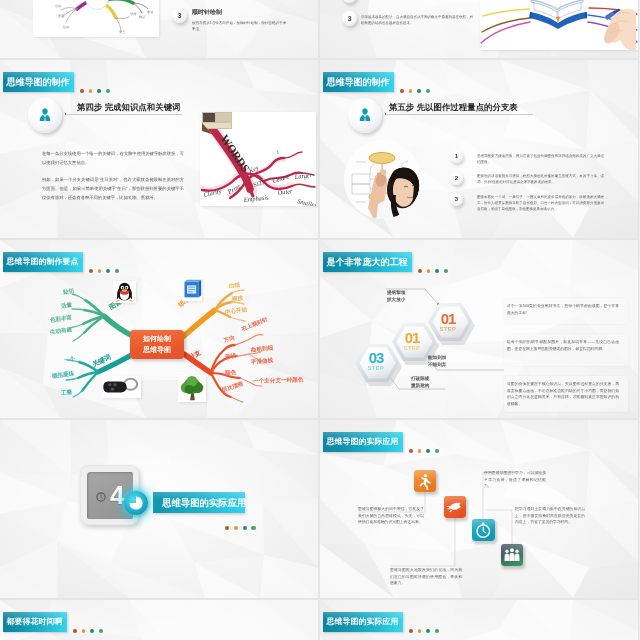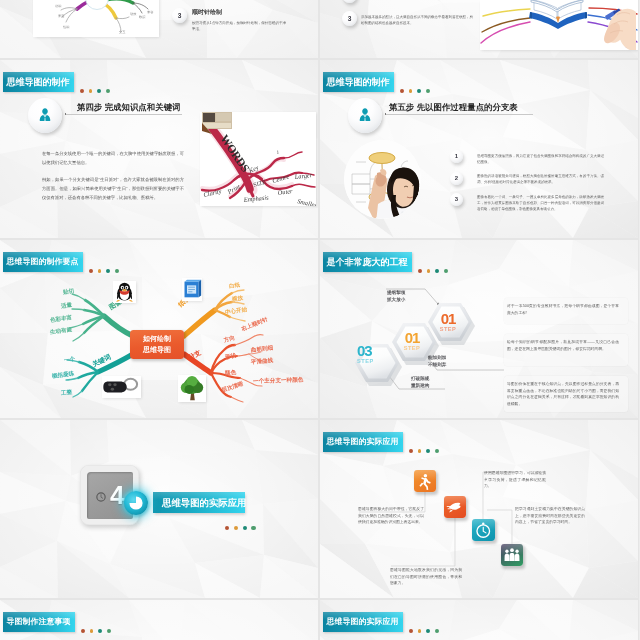--- a/index.html
+++ b/index.html
@@ -751,21 +751,21 @@
     </svg>
   </div>
   <div style="position:absolute;left:109px;top:72px;text-align:center;width:38px">
     <div style="font-size:15px;font-weight:bold;color:#ec6a2b;line-height:14px;letter-spacing:-1.2px">01</div>
     <div style="font-size:5.6px;font-weight:bold;color:#f0a286;line-height:7px;letter-spacing:.5px">STEP</div>
   </div>
   <div style="position:absolute;left:73px;top:91px;text-align:center;width:38px">
     <div style="font-size:15px;font-weight:bold;color:#f3a431;line-height:14px;letter-spacing:-1.2px">01</div>
     <div style="font-size:5.6px;font-weight:bold;color:#f8c98a;line-height:7px;letter-spacing:.5px">STEP</div>
   </div>
-  <div style="position:absolute;left:37px;top:104px;width:38px">
+  <div style="position:absolute;left:37px;top:111px;text-align:center;width:38px">
     <div style="font-size:15px;font-weight:bold;color:#2bb5cc;line-height:14px;letter-spacing:-1.2px">03</div>
     <div style="font-size:5.6px;font-weight:bold;color:#86d6e4;line-height:7px;letter-spacing:.5px">STEP</div>
   </div>
   <div class="calo" style="left:67px;top:50px">
     <div>提纲挈领</div>
     <div>抓大放小</div>
   </div>
   <div class="calo" style="left:108px;top:115px">
     <div>能加则加</div>
     <div>不能则弃</div>
@@ -994,21 +994,21 @@
           <path d="M43 145L146 178L61 178Z" fill="#ececec"></path>
           <path d="M126 140L207 140L207 178Z" fill="#eaeaea"></path>
           <path d="M126 140L207 178L146 178Z" fill="#eaeaea"></path>
           <path d="M207 140L273 130L237 178Z" fill="#f5f5f5"></path>
           <path d="M207 140L237 178L207 178Z" fill="#f3f3f3"></path>
           <path d="M273 130L318 143L318 178Z" fill="#f1f1f1"></path>
           <path d="M273 130L318 178L237 178Z" fill="#f0f0f0"></path>
         </svg>
       </div>
   <div class="hdrwrap">
-    <div class="hdr sm9">导图制作注意事项</div>
+    <div class="hdr sm9">都要得花时间啊</div>
   <div class="dots">
     <i style="left:0;background:#b55434"></i>
     <i style="left:8.7px;background:#dc9a3a"></i>
     <i style="left:17.4px;background:#1d8a76"></i>
     <i style="left:26.1px;background:#4e9e6e"></i>
   </div>
   </div>
 </div>
 
 <div class="slide" style="left:320px;top:720px">

